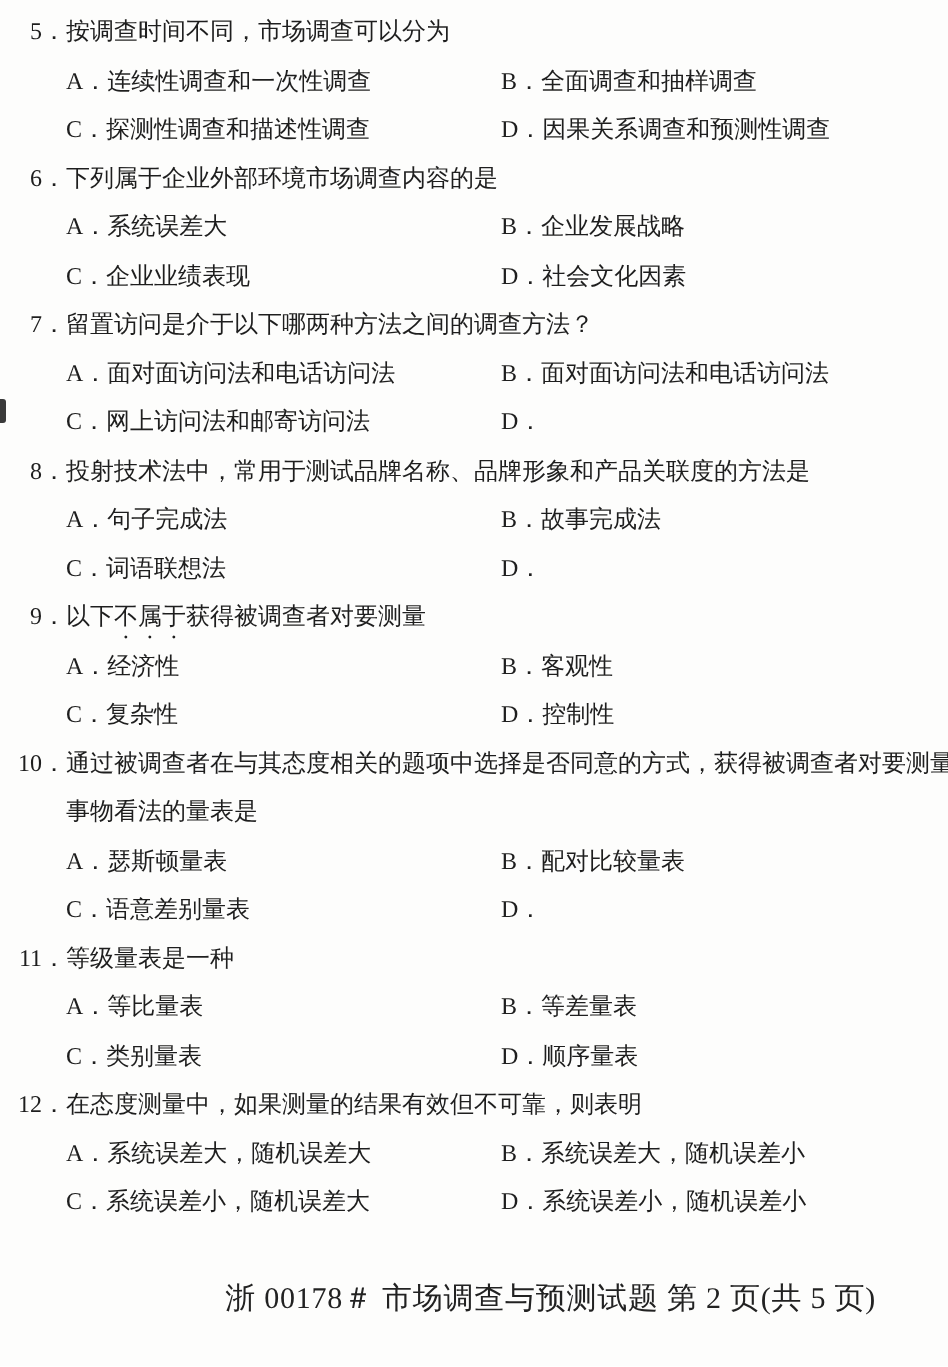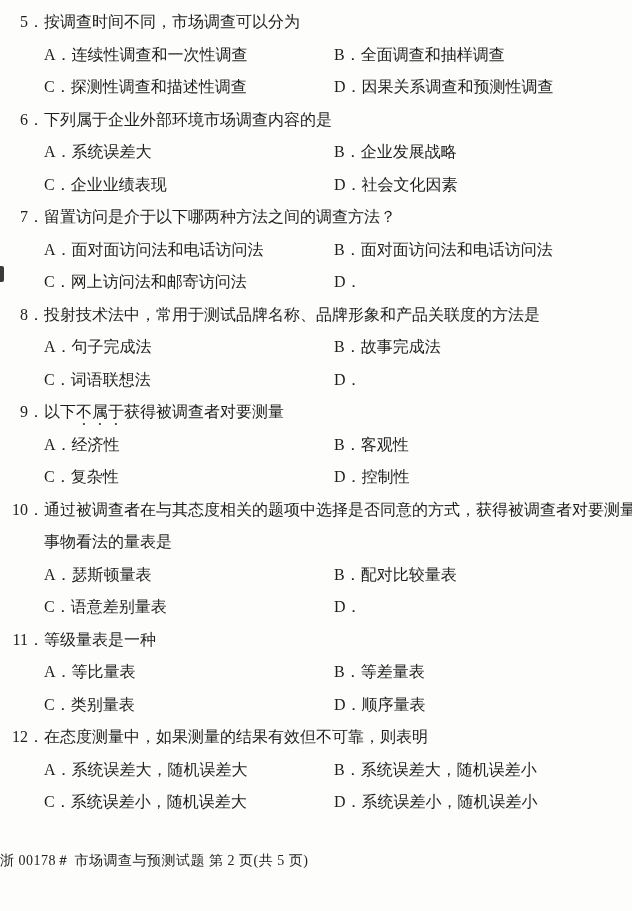--- a/index.html
+++ b/index.html
@@ -39,22 +39,22 @@
     text-emphasis: filled dot #1e1e1e;
     text-emphasis-position: under left;
     margin-top: 37px;
   }
   .footer {
     position: absolute;
     top: 852px;
     left: 0;
     width: 100%;
     padding-right: 48px;
-    text-align: left;
-    font-size: 14px;
+    text-align: right;
+    font-size: 20px;
     letter-spacing: 0.5px;
     color: #222;
   }
   .scan-mark {
     position: absolute;
     left: 0;
     top: 266px;
     width: 4px;
     height: 16px;
     background: #3a3a3a;

